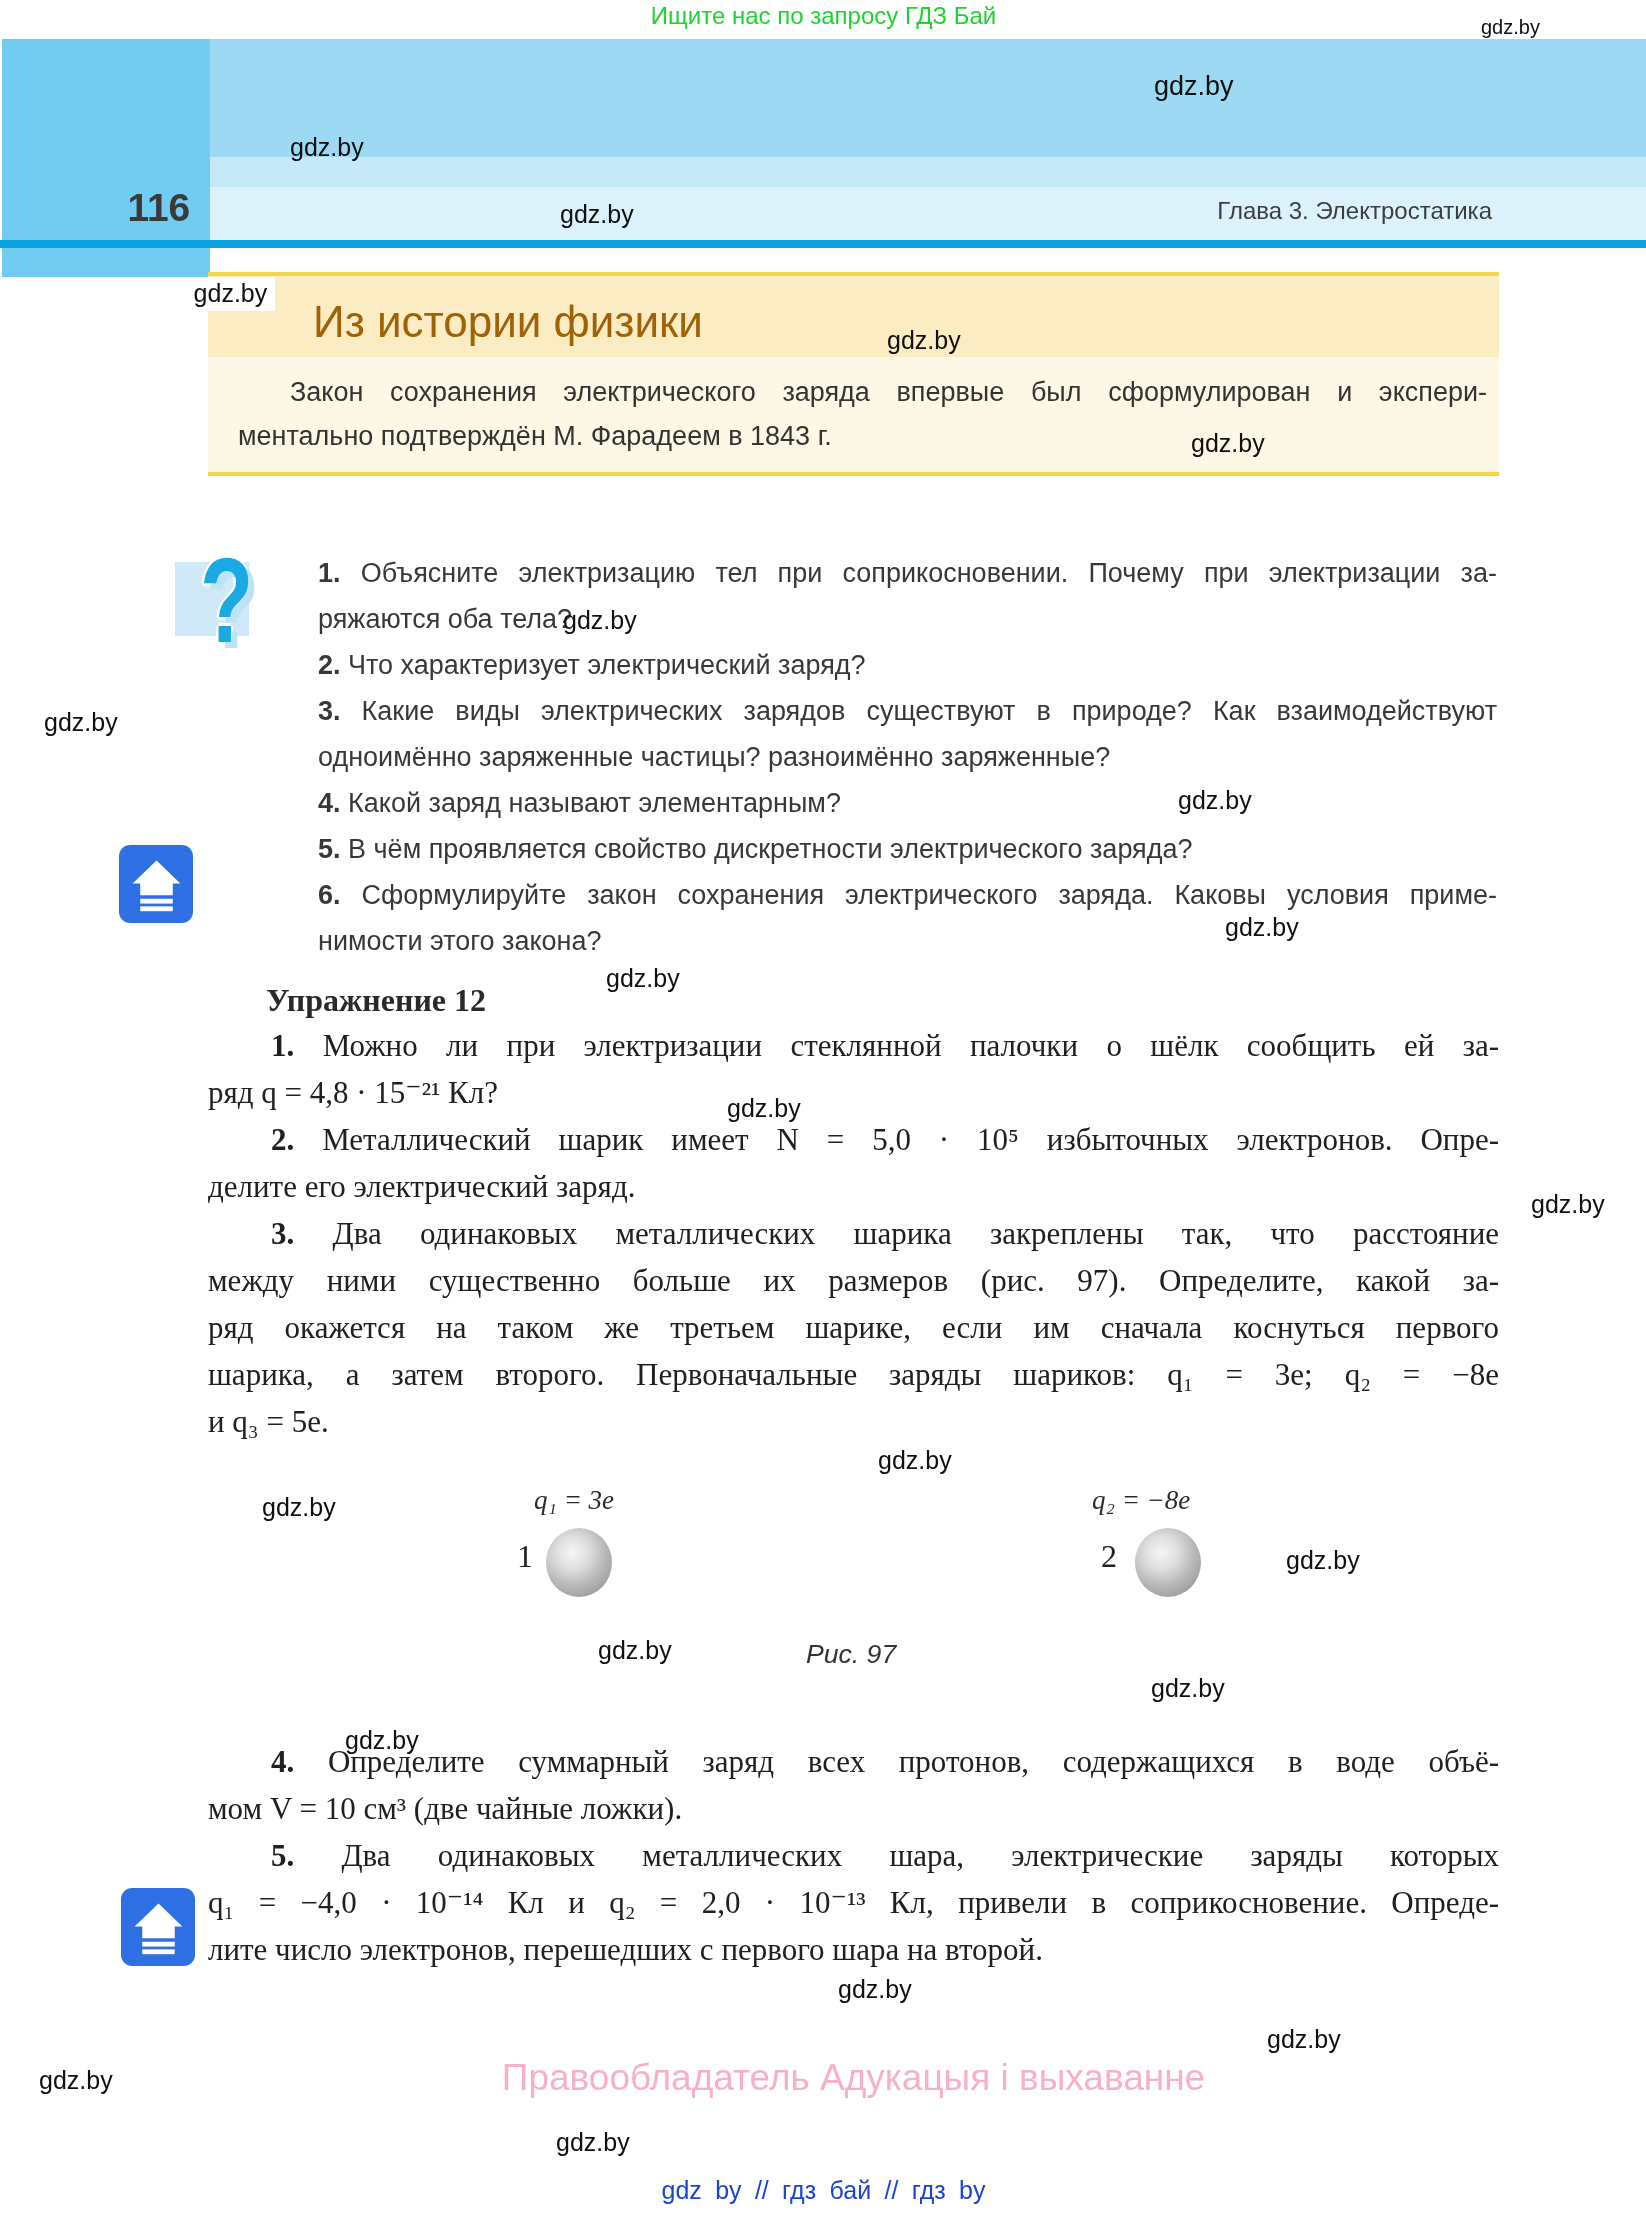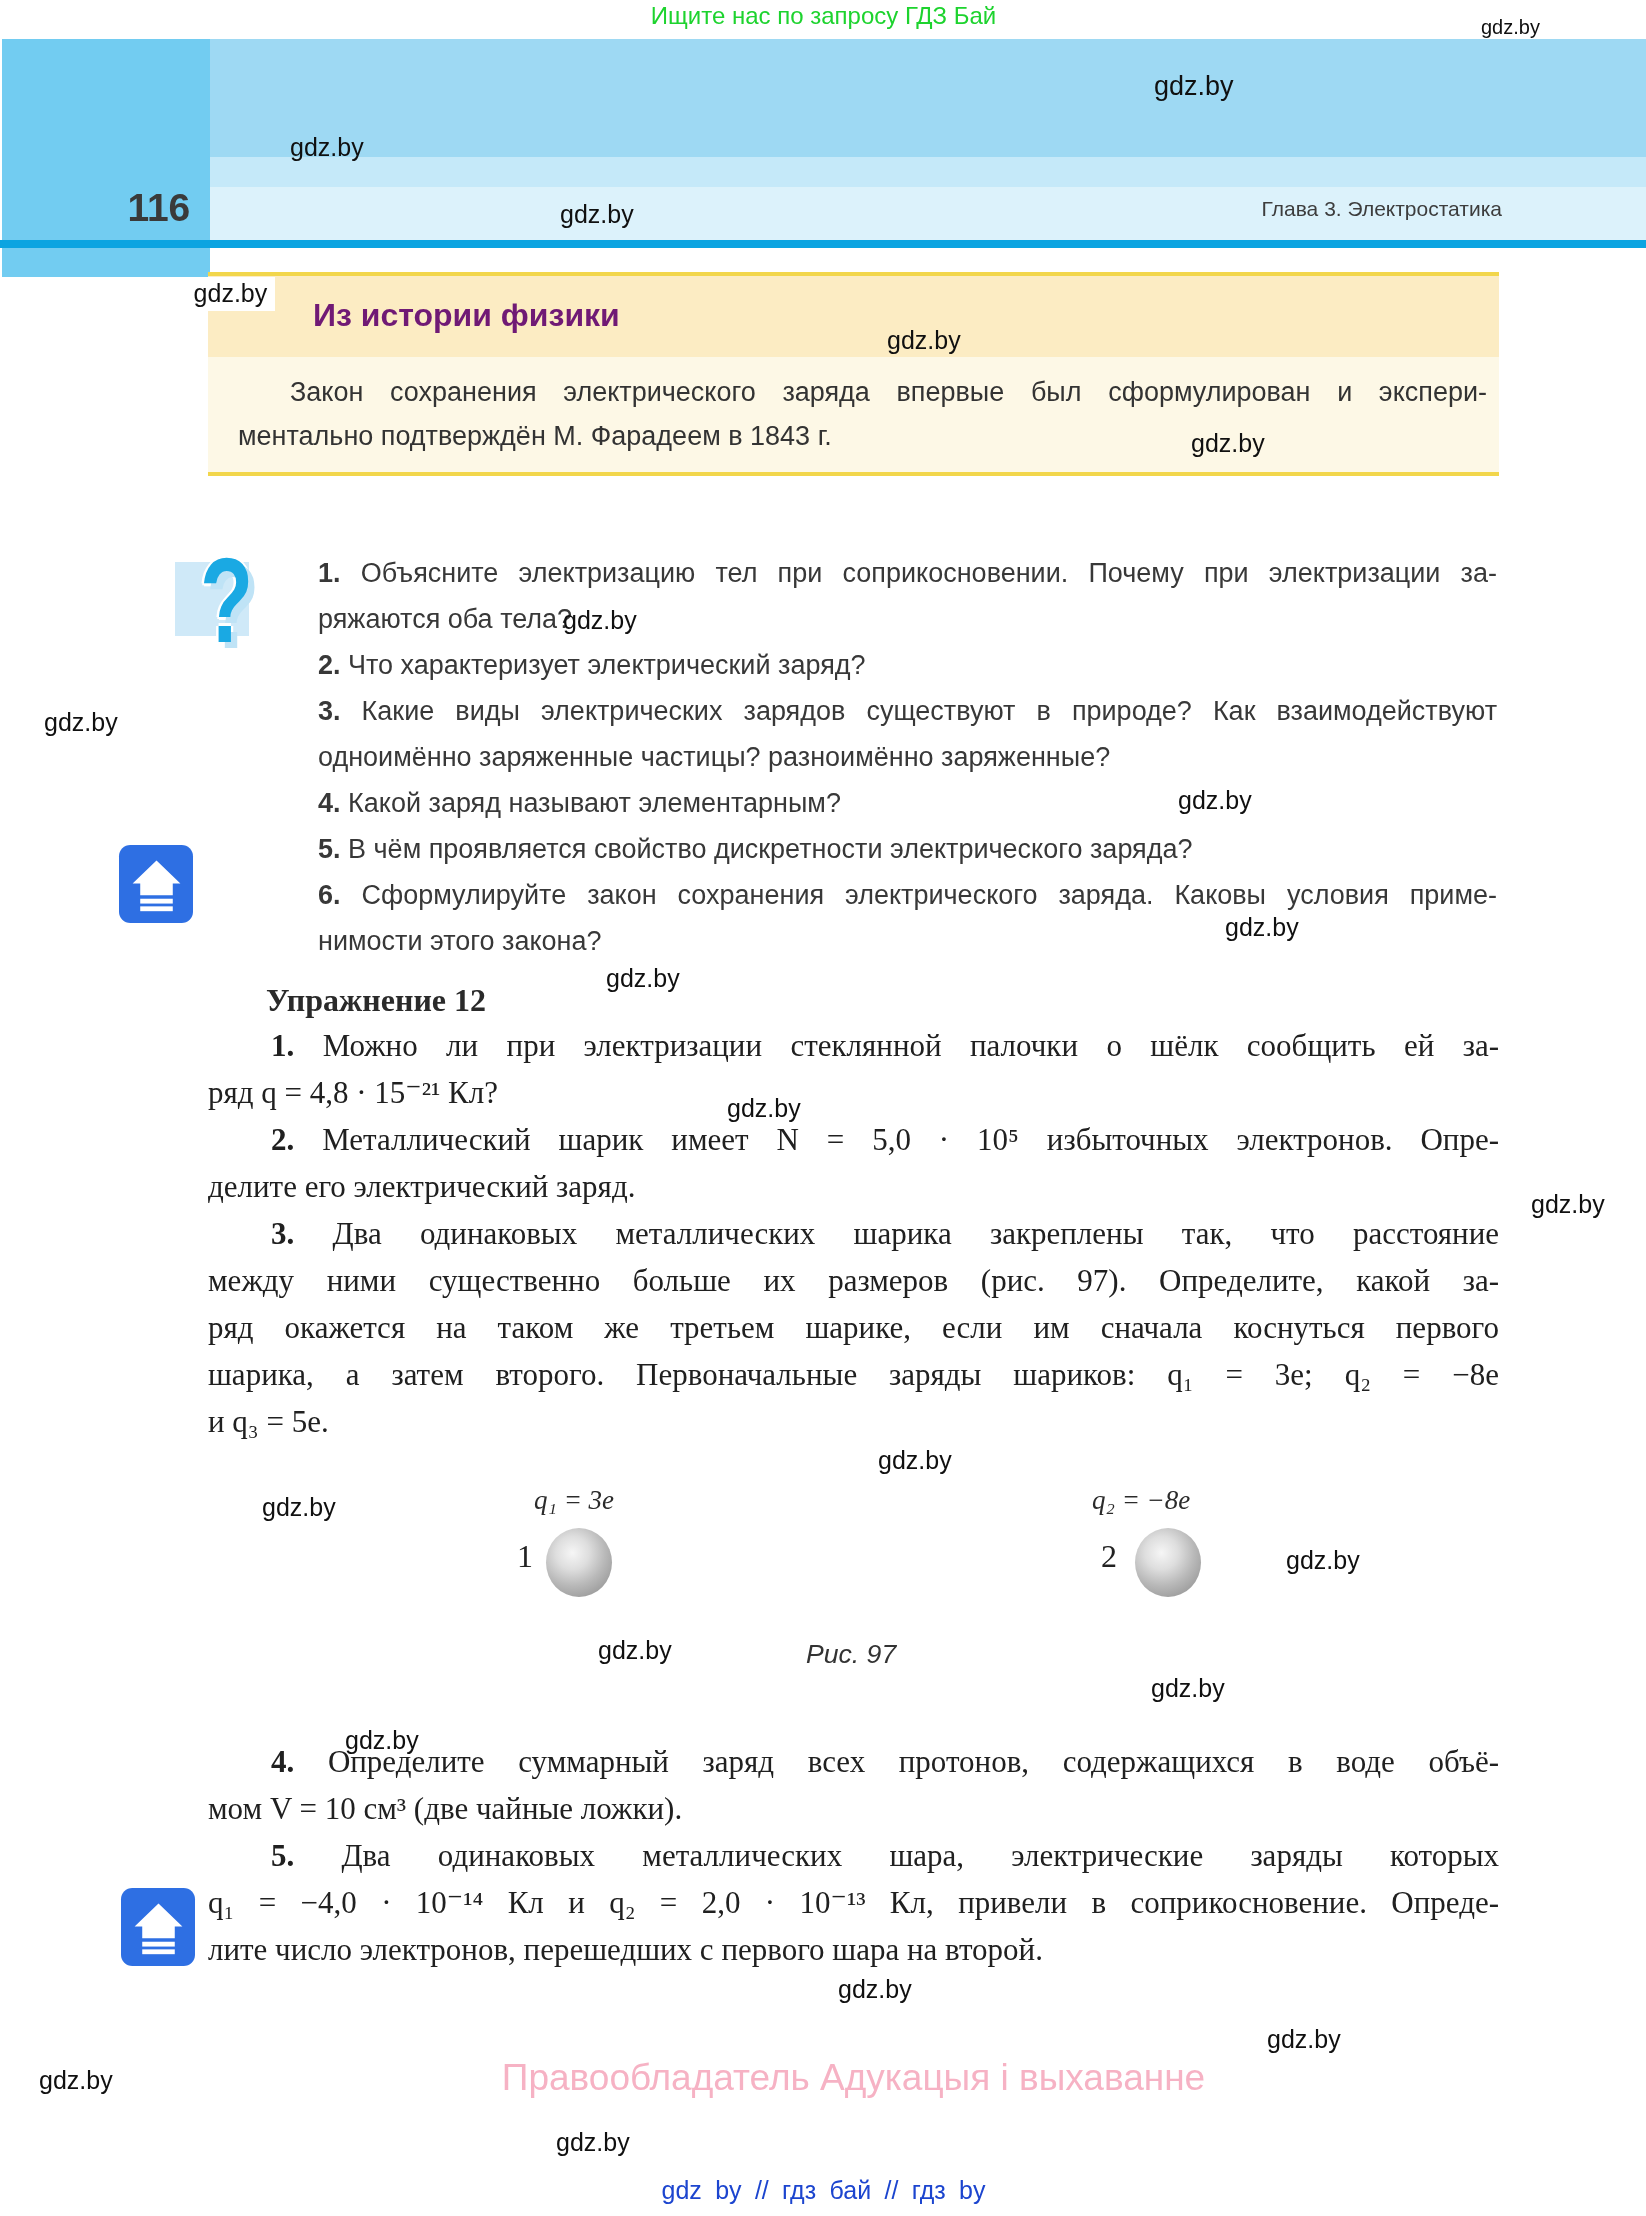--- a/index.html
+++ b/index.html
@@ -10,28 +10,28 @@
   
   .promo{position:absolute;left:0;top:1.6px;width:100%;text-align:center;
     font-size:24px;color:var(--green_banner,#1dd32e);}
   
   .hdr-left{position:absolute;left:2.4px;top:39px;width:208px;height:238px;background:var(--band_dark,#72ccf1);}
   .pagenum{position:absolute;left:125px;top:147px;font-size:39px;font-weight:bold;color:#3a3a3a;}
   .band{position:absolute;left:210px;width:1436px;}
   .b1{top:39px;height:118px;background:var(--band_mid,#9ed9f3);}
   .b2{top:157px;height:30px;background:var(--band_light,#c5e9f9);}
   .b3{top:187px;height:53px;background:var(--band_lighter,#dcf2fb);}
-  .chapter{position:absolute;right:145px;top:197px;font-size:21px;color:#3d3d3d;}
+  .chapter{position:absolute;right:155px;top:197px;font-size:24px;color:#3d3d3d;}
   .hdr-rule{position:absolute;left:0;top:240px;width:1647px;height:8px;background:var(--divider_blue,#0ba4e1);}
   
   .hist{position:absolute;left:208px;top:272px;width:1291px;
     border-top:4.8px solid var(--box_border_yellow,#f2d64b);
     border-bottom:4.8px solid var(--box_border_yellow,#f2d64b);}
   .hist-head{background:var(--box_head_yellow,#fcecc3);height:81px;}
-  .hist-title{padding:21px 0 0 105px;font-size:32px;font-weight:bold;color:#701a75;}
+  .hist-title{padding:21px 0 0 105px;font-size:44px;font-weight:normal;color:#a16207;}
   .hist-body{background:var(--box_body_cream,#fdf8e6);height:115px;padding-top:13px;box-sizing:border-box;}
   .hline{margin:0 12px 0 30px;font-size:27px;line-height:44px;color:#333;}
   .hline.first{text-indent:52px;}
   
   .jl{text-align:justify;text-align-last:justify;text-justify:inter-word;}
   
   .qmark{position:absolute;left:175px;top:562px;width:74px;height:74px;background:var(--icon_square_blue,#cfe9f8);}
   .qm{position:absolute;left:11.3px;top:-17.7px;width:81px;text-align:center;
     font-size:121px;font-weight:bold;line-height:113px;color:var(--icon_question_blue,#1aa9e3);
     transform:scaleX(.72);transform-origin:center;

